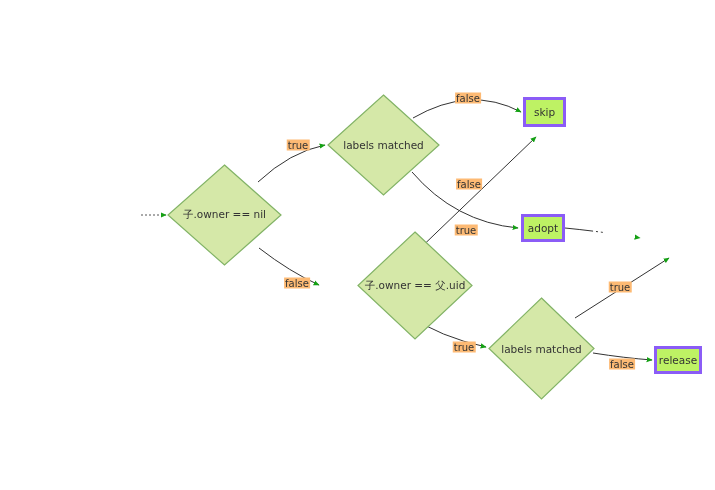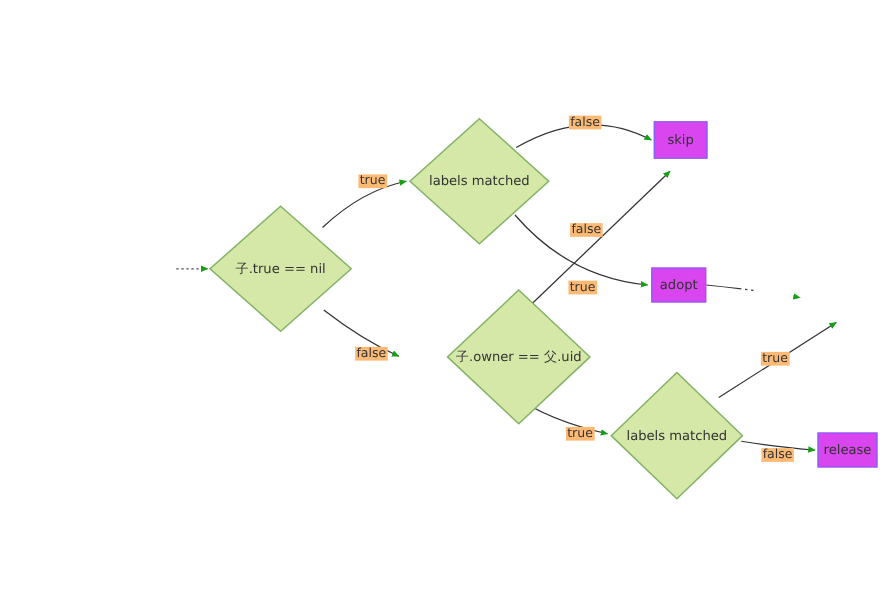--- a/index.html
+++ b/index.html
@@ -32,22 +32,22 @@
     display: flex;
     align-items: center;
     justify-content: center;
     color: #333333;
     font-size: 10.5px;
     line-height: 1.15;
     text-align: center;
     white-space: nowrap;
   }
   .node-rect {
-    background: #d946ef;
-    border: 1px solid #8b5cf6;
+    background: #bef264;
+    border: 3px solid #8b5cf6;
   }
   .node-rounded {
     background: #d5e8a8;
     border: 1px solid #82b366;
     border-radius: 8px;
   }
   .node-diamond-wrap {
     position: absolute;
   }
   .node-diamond-shape {
@@ -113,21 +113,21 @@
     <path d="M593,353 Q625,358 652,360" stroke="#333333" stroke-width="1" fill="none" marker-end="url(#arrow)"></path>
 
     <path d="M565,228 Q605,232 640,238" stroke="#333333" stroke-width="1" fill="none" stroke-dasharray="28 3 2 3 2 60" marker-end="url(#arrow)"></path>
   </svg>
 
 
   <div class="node-diamond-wrap" style="left:167px; top:164px; width:115px; height:102px;">
     <svg class="node-diamond-shape" viewBox="0 0 115 102" preserveAspectRatio="none">
       <polygon points="57.5,1 114,51 57.5,101 1,51" fill="#d5e8a8" stroke="#82b366" stroke-width="1.2"></polygon>
     </svg>
-    <div class="node-diamond-label">子.true == nil</div>
+    <div class="node-diamond-label">子.owner == nil</div>
   </div>
 
   <div class="node-diamond-wrap" style="left:327px; top:94px; width:113px; height:102px;">
     <svg class="node-diamond-shape" viewBox="0 0 113 102" preserveAspectRatio="none">
       <polygon points="56.5,1 112,51 56.5,101 1,51" fill="#d5e8a8" stroke="#82b366" stroke-width="1.2"></polygon>
     </svg>
     <div class="node-diamond-label">labels matched</div>
   </div>
 
   <div class="node-diamond-wrap" style="left:321px; top:231px; width:116px; height:109px;margin-left:36px;">

